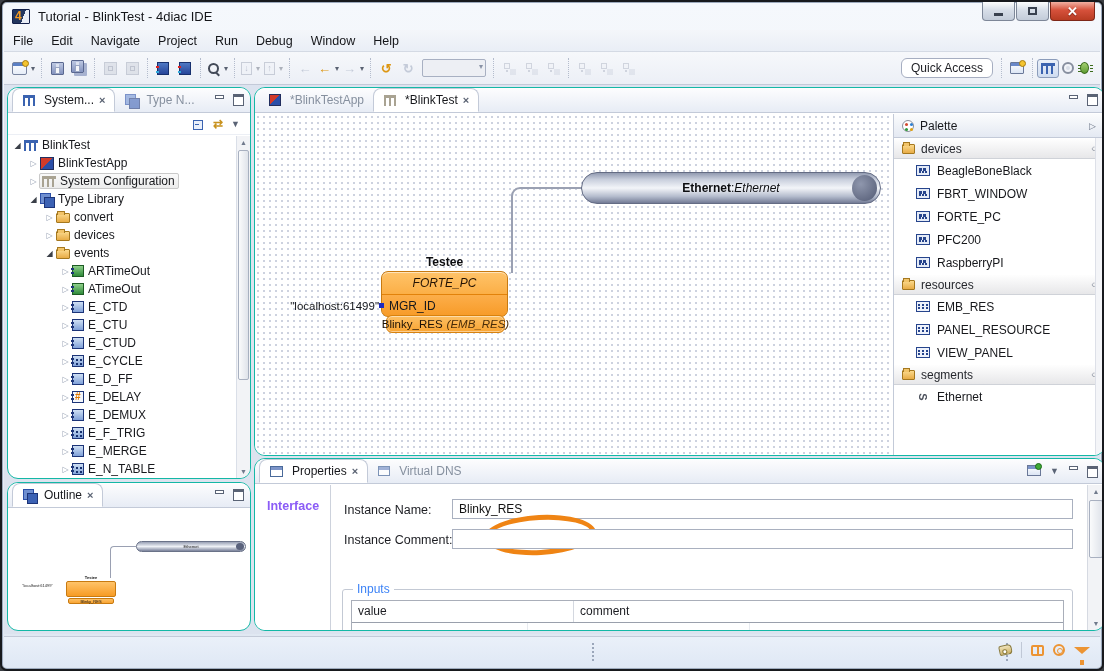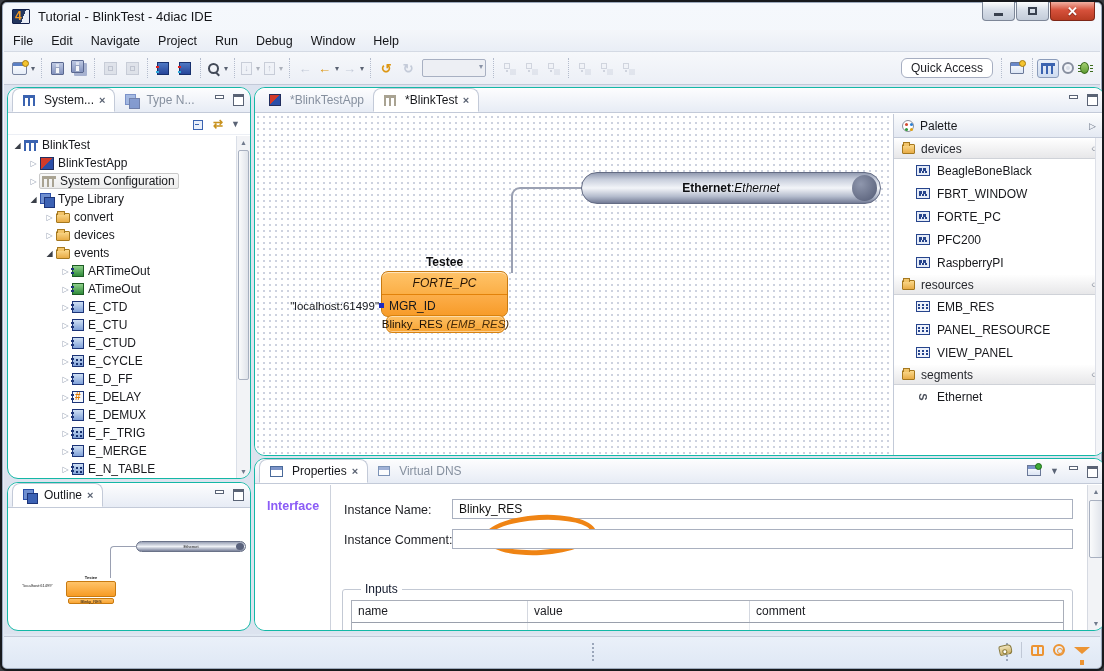--- a/index.html
+++ b/index.html
@@ -174,21 +174,21 @@
   .props-body { position:absolute; left:0; right:17px; top:26px; bottom:0; background:#fff; }
   .pside { position:absolute; left:0; top:0; bottom:0; width:76px; border-right:1px solid #cdd2dc; }
   .pside .item { margin-top:14px; padding-left:12px; font-weight:bold; font-size:12.5px; color:#8b5cf6; }
   .pform { position:absolute; left:77px; right:0; top:0; bottom:0; }
   .frow { position:absolute; left:12px; font-size:12.5px; color:#1c1d22; }
   .finput { position:absolute; height:20px; border:1px solid #a9b0bf; background:#fff; font-size:12px; color:#111; padding:0 6px;
             font-family:"Liberation Sans",sans-serif; }
   .ellipse { position:absolute; left:152px; top:30px; width:112px; height:40px; border:5px solid #ef8414; border-radius:50%;
              transform:rotate(-3deg); pointer-events:none; }
   .fieldset { position:absolute; left:10px; right:14px; top:104px; height:80px; border:1px solid #c3c9d4; border-radius:3px; }
-  .fieldset .legend { position:absolute; left:10px; top:-8px; background:#fff; padding:0 4px; font-size:12px; color:#0f172a;margin-left:8px; }
+  .fieldset .legend { position:absolute; left:10px; top:-8px; background:#fff; padding:0 4px; font-size:12px; color:#3b82f6; }
   .ptable { position:absolute; left:8px; right:8px; top:10px; bottom:0; border:1px solid #a9aeb9; border-bottom:none; background:#fff; }
   .ptable .hrow { display:flex; height:22px; border-bottom:1px solid #9aa0ac; }
   .ptable .hcell { font-size:12px; color:#1c1d22; padding:3px 6px; border-right:1px solid #d4d8e0; }
   .ptable .brow { display:flex; height:22px; border-bottom:1px solid #e2e5ea; }
   .ptable .bcell { border-right:1px solid #e8ebf0; }
   .c1 { width:176px; } .c2 { width:222px; } .c3 { flex:1; border-right:none !important; }
   .props-scroll { position:absolute; right:0; top:26px; bottom:0; width:17px; background:#f2f3f6; border-left:1px solid #d6dae2; }
   .i-pinview { width:14px; height:11px; border:1px solid #6a7898; background:linear-gradient(#fff,#dce5f4); position:relative; }
   .i-pinview::before { content:""; position:absolute; left:0; right:0; top:0; height:3px; background:#7c94c8; }
   .i-pinview::after { content:""; position:absolute; right:-2px; top:-3px; width:5px; height:5px; background:#3faa35; border-radius:50%; border:1px solid #1d6a18; }
@@ -618,21 +618,20 @@
         <div class="pform">
           <div class="frow" style="top:18px">Instance Name:</div>
           <input class="finput" style="left: 120px; top: 14px; right: 14px;" value="Blinky_RES">
           <div class="ellipse"></div>
           <div class="frow" style="top:48px">Instance Comment:</div>
           <input class="finput" style="left: 120px; top: 44px; right: 14px;" value="">
           <div class="fieldset">
             <span class="legend">Inputs</span>
             <div class="ptable">
               <div class="hrow">
-                <span class="hcell c1">name</span>
                 <span class="hcell c2">value</span>
                 <span class="hcell c3">comment</span>
               </div>
               <div class="brow">
                   <span class="bcell c1"></span>
                   <span class="bcell c2"></span>
                   <span class="bcell c3"></span>
                 </div>
 
             </div>

